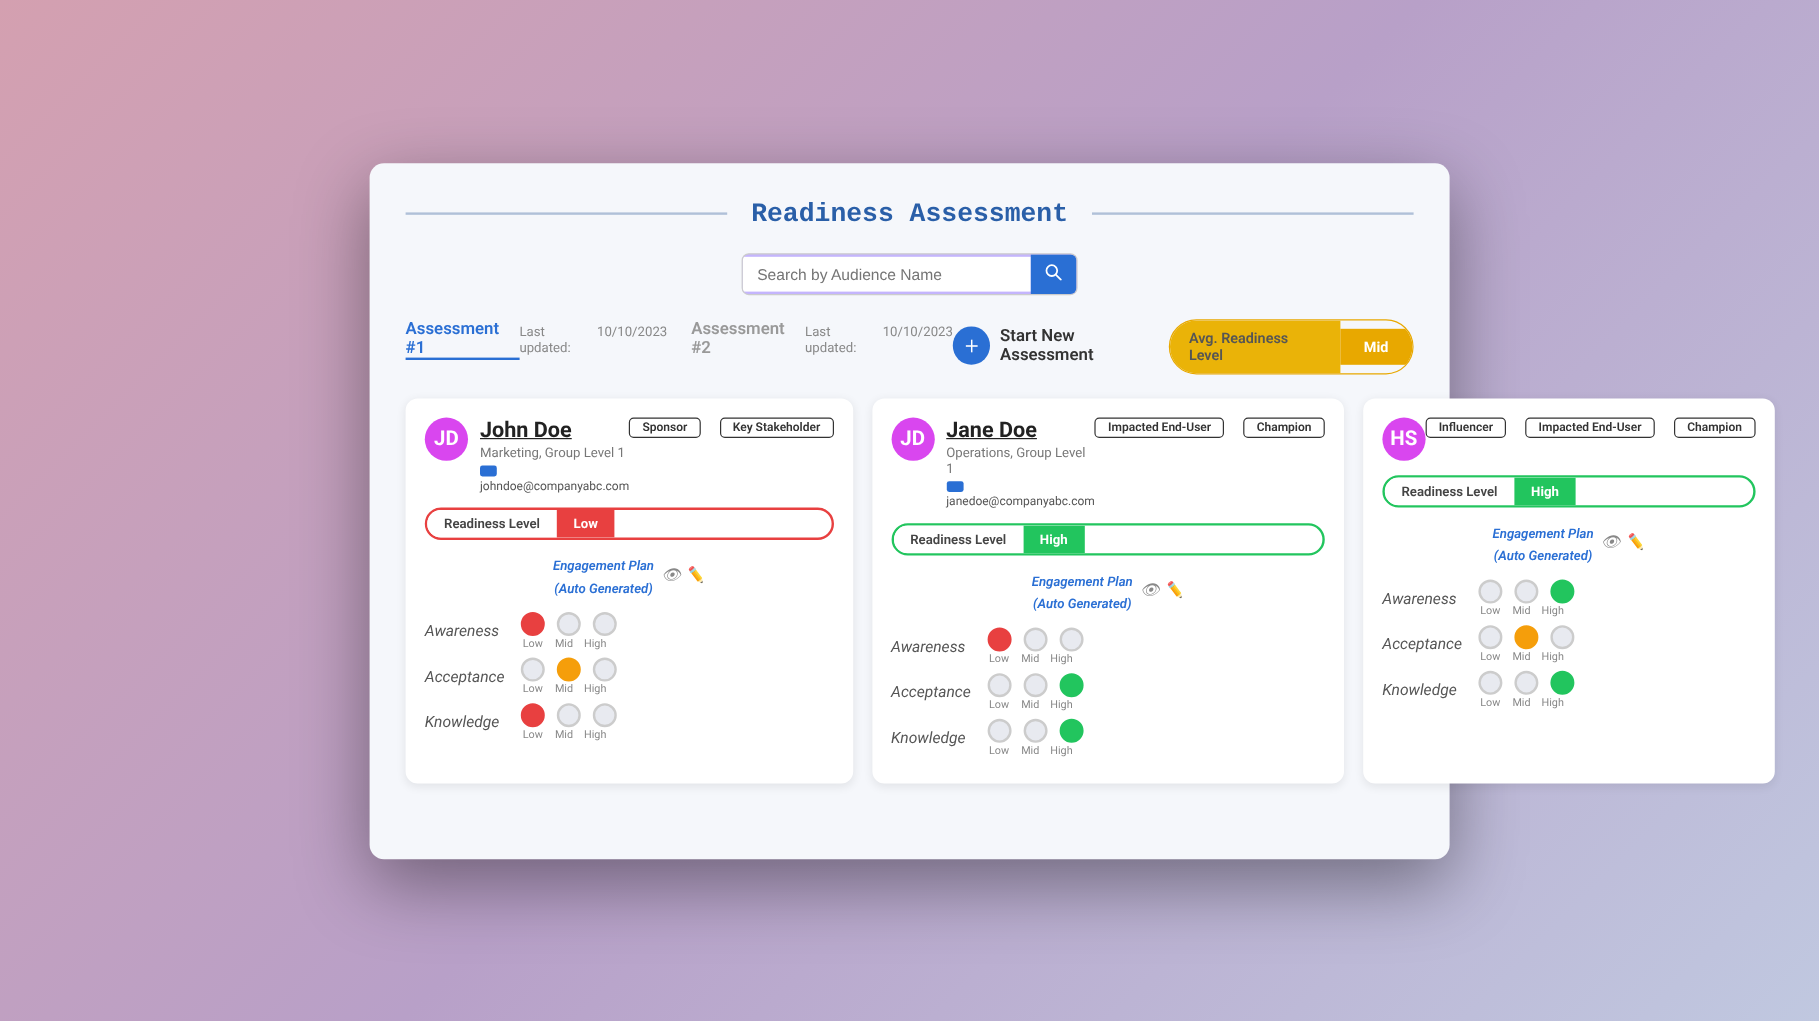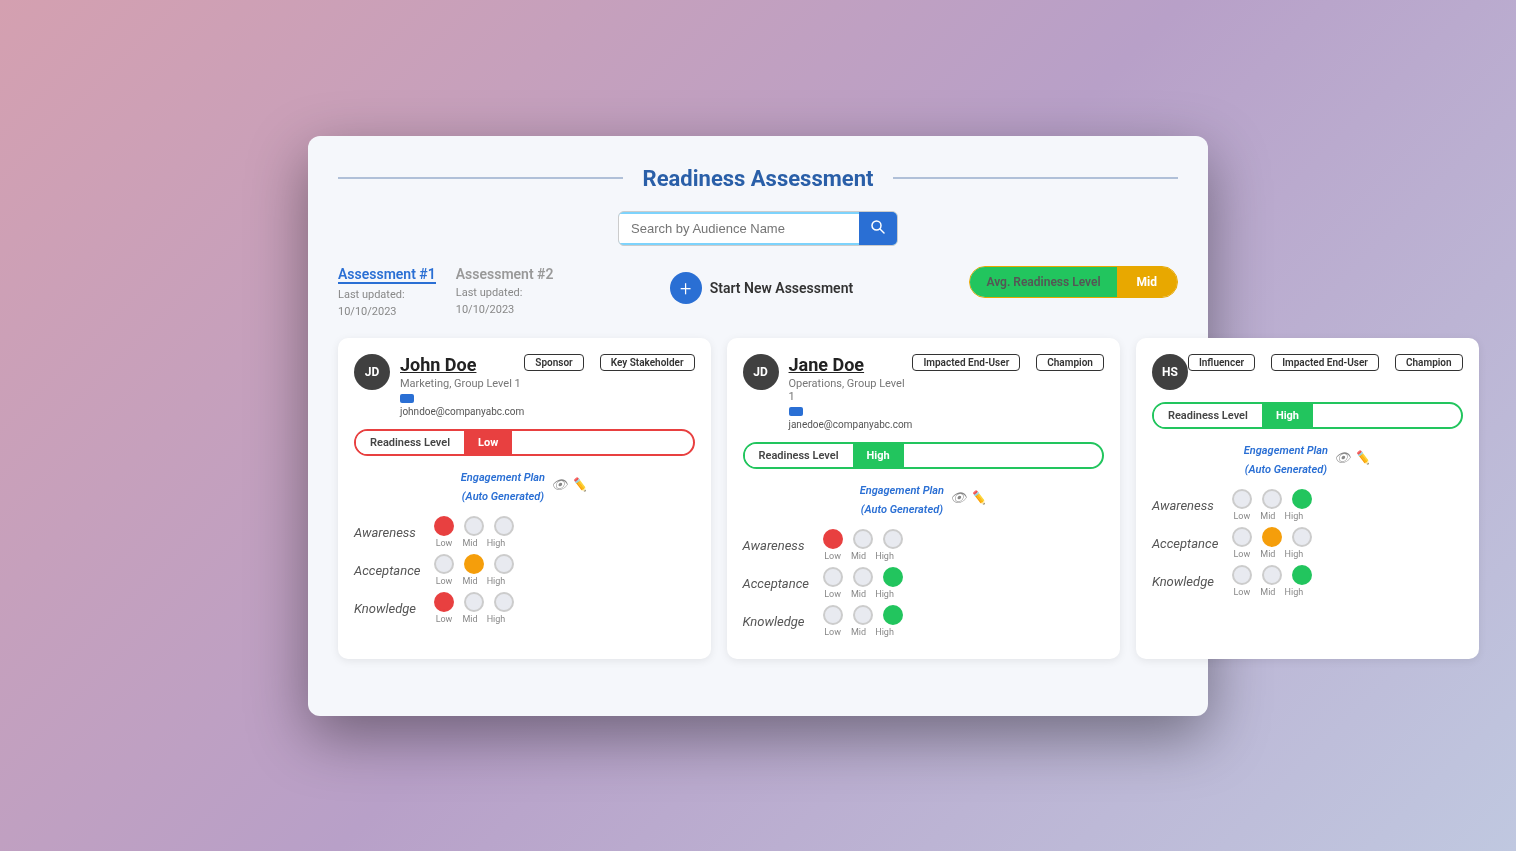--- a/index.html
+++ b/index.html
@@ -20,20 +20,21 @@
       padding: 30px 30px 30px 30px;
       box-shadow: 0 20px 60px rgba(0,0,0,0.4);
       position: relative;
     }
     .page-title-row {
       display: flex;
       align-items: center;
       justify-content: center;
       margin-bottom: 20px;
       position: relative;
+      font-family: Liberation Mono, monospace;
     }
     .title-line {
       flex: 1;
       height: 2px;
       background: #b0c0d8;
     }
     .page-title {
       font-size: 22px;
       font-weight: 700;
       color: #2a5fa8;
@@ -42,21 +43,21 @@
     .search-row {
       display: flex;
       justify-content: center;
       margin-bottom: 20px;
     }
     .search-wrapper {
       display: flex;
       align-items: center;
       border: 1px solid #ccc;
       border-radius: 6px;
-      background: #7dd3fc;
+      background: #c4b5fd;
       overflow: hidden;
       width: 280px;
     }
     .search-input {
       border: none;
       outline: none;
       padding: 7px 12px;
       font-size: 13px;
       color: #666;
       width: 240px;
@@ -75,21 +76,21 @@
       align-items: flex-start;
       justify-content: space-between;
       margin-bottom: 20px;
     }
     .assessments-tabs {
       display: flex;
       gap: 20px;
     }
     .assessment-tab {
       display: flex;
-      flex-direction: column;
+      flex-direction: row;
     }
     .assessment-tab-link {
       font-size: 14px;
       font-weight: 600;
       text-decoration: none;
       cursor: pointer;
     }
     .assessment-tab-link.active {
       color: #2a6fd4;
       border-bottom: 2px solid #2a6fd4;
@@ -132,21 +133,21 @@
       align-items: center;
       border: 1.5px solid #e8a800;
       border-radius: 24px;
       overflow: hidden;
     }
     .avg-readiness-label {
       padding: 8px 16px;
       font-size: 12px;
       font-weight: 600;
       color: #555;
-      background: #22c55e;
+      background: #eab308;
     }
     .avg-readiness-value {
       padding: 8px 20px;
       font-size: 12px;
       font-weight: 700;
       color: white;
       background: #e8a800;
     }
     .cards-row {
       display: flex;
@@ -167,26 +168,26 @@
     }
     .card-person-info {
       display: flex;
       align-items: flex-start;
       gap: 10px;
     }
     .avatar {
       width: 36px;
       height: 36px;
       border-radius: 50%;
-      background: #404040;
+      background: #d946ef;
       color: white;
       display: flex;
       align-items: center;
       justify-content: center;
-      font-size: 12px;
+      font-size: 17px;
       font-weight: 700;
       flex-shrink: 0;
     }
     .person-name {
       font-size: 18px;
       font-weight: 700;
       color: #222;
       text-decoration: underline;
     }
     .person-dept {

